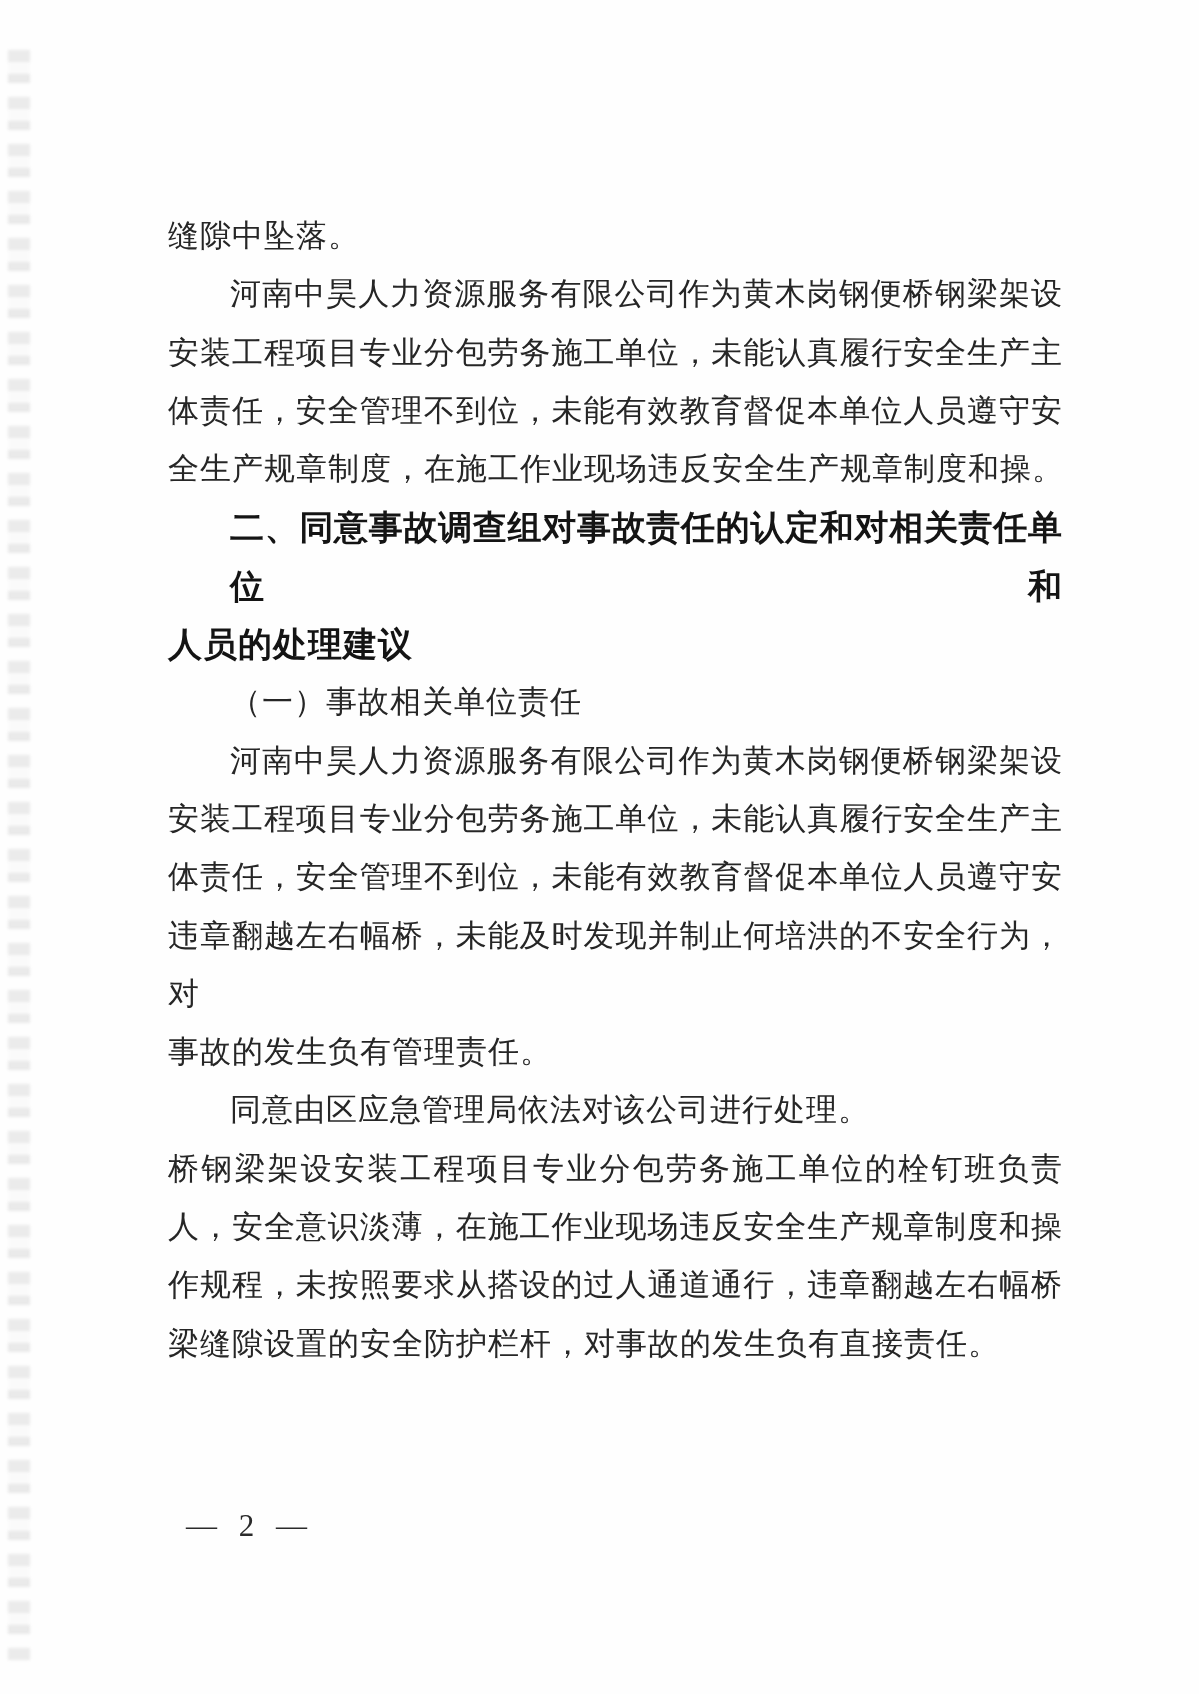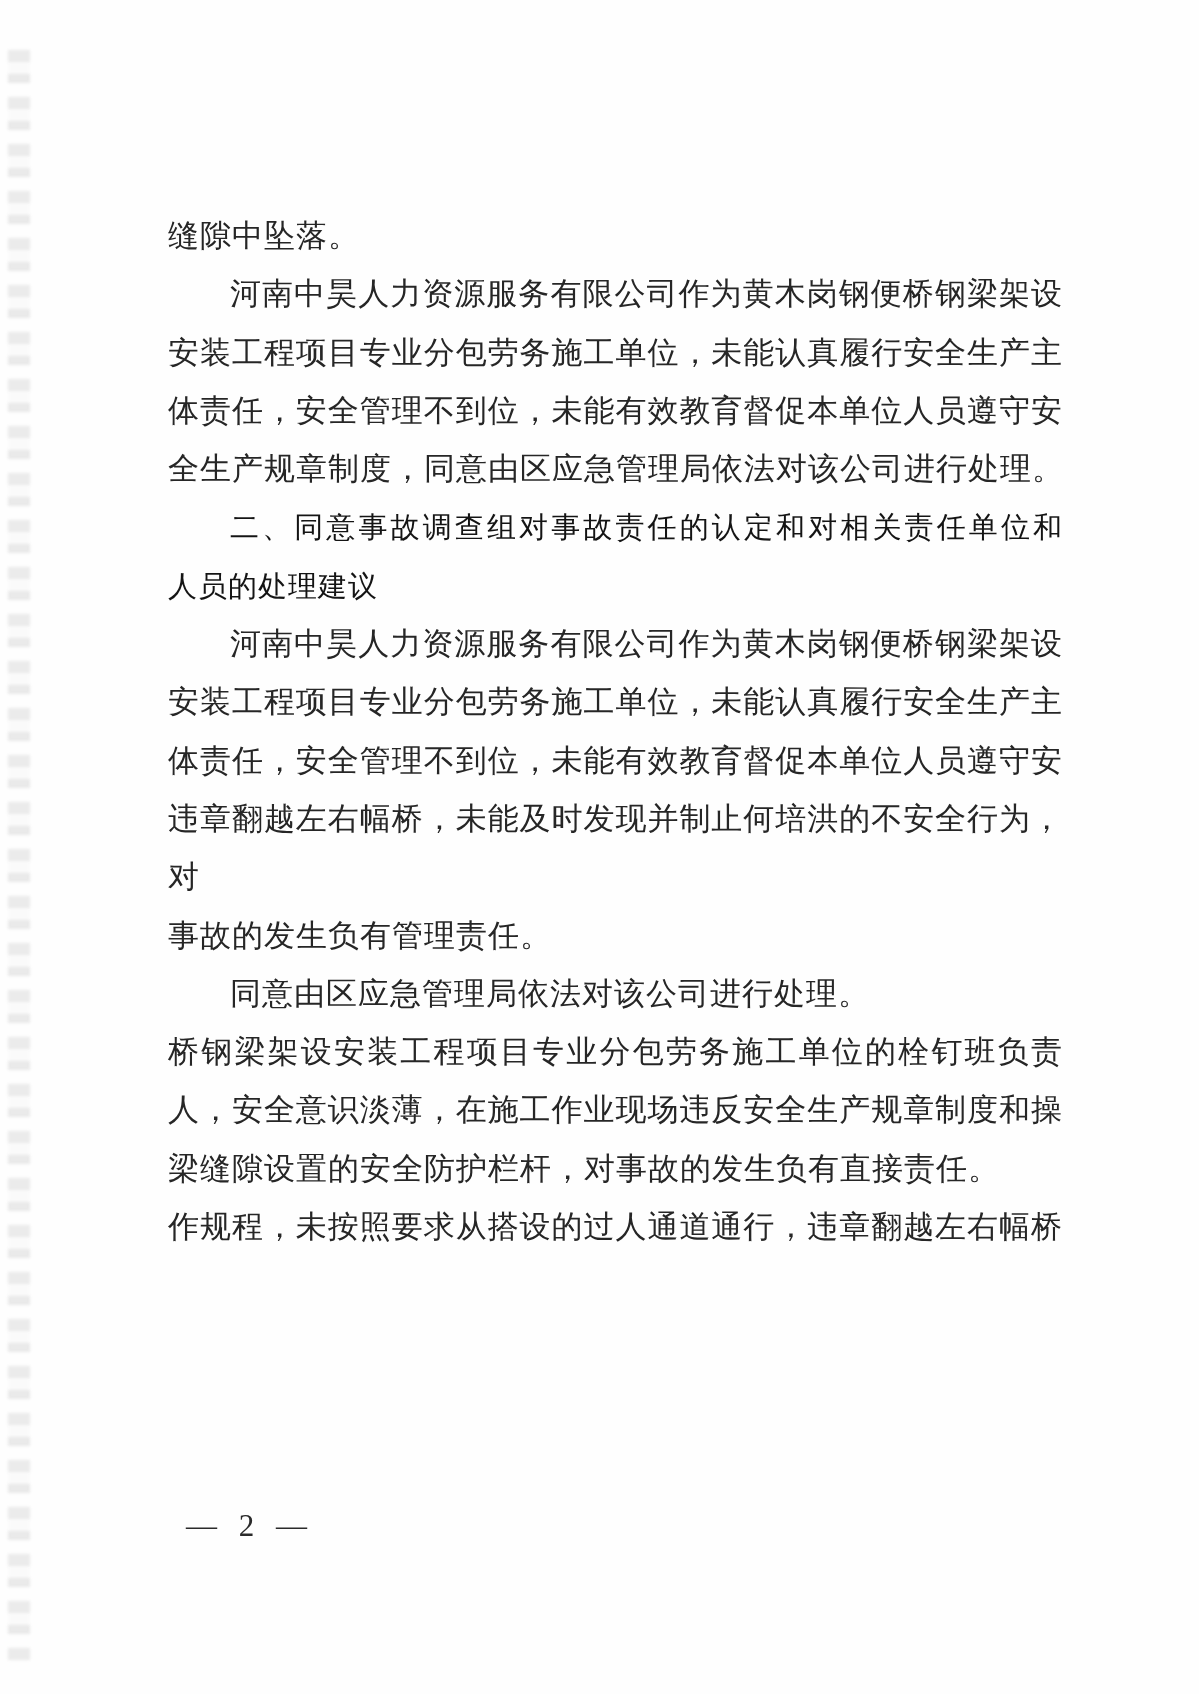--- a/index.html
+++ b/index.html
@@ -49,23 +49,23 @@
     padding-left: 62px;
   }
   .line.j {
     white-space: normal;
     text-align: justify;
     text-align-last: justify;
     letter-spacing: 0;
   }
   .line.h {
     font-family: "Liberation Sans", sans-serif;
-    font-weight: normal;
+    font-weight: bold;
     color: #141414;
-    font-size: 29px;
+    font-size: 34px;
   }
   .pageno {
     position: absolute;
     left: 186px;
     top: 1497px;
     font-size: 31px;
     line-height: 58px;
     color: #2a2a2a;
     letter-spacing: 7px;
     font-family: "Liberation Serif", serif;
@@ -74,28 +74,29 @@
 </head>
 <body>
 
 <div class="page">
   <div class="bleed-strip"></div>
   <div class="content" id="lines">
       <div class="line">缝隙中坠落。</div>
       <div class="line ind j">河南中昊人力资源服务有限公司作为黄木岗钢便桥钢梁架设</div>
       <div class="line j">安装工程项目专业分包劳务施工单位，未能认真履行安全生产主</div>
       <div class="line j">体责任，安全管理不到位，未能有效教育督促本单位人员遵守安</div>
-      <div class="line">全生产规章制度，同意由区应急管理局依法对该公司进行处理。</div>
+      <div class="line">全生产规章制度，在施工作业现场违反安全生产规章制度和操。</div>
       <div class="line ind j h">二、同意事故调查组对事故责任的认定和对相关责任单位和</div>
       <div class="line h">人员的处理建议</div>
+      <div class="line ind">（一）事故相关单位责任</div>
       <div class="line ind j">河南中昊人力资源服务有限公司作为黄木岗钢便桥钢梁架设</div>
       <div class="line j">安装工程项目专业分包劳务施工单位，未能认真履行安全生产主</div>
       <div class="line j">体责任，安全管理不到位，未能有效教育督促本单位人员遵守安</div>
       <div class="line j">违章翻越左右幅桥，未能及时发现并制止何培洪的不安全行为，对</div>
       <div class="line">事故的发生负有管理责任。</div>
       <div class="line ind">同意由区应急管理局依法对该公司进行处理。</div>
       <div class="line j">桥钢梁架设安装工程项目专业分包劳务施工单位的栓钉班负责</div>
       <div class="line j">人，安全意识淡薄，在施工作业现场违反安全生产规章制度和操</div>
+      <div class="line j">作规程，未按照要求从搭设的过人通道通行，违章翻越左右幅桥</div>
       <div class="line">梁缝隙设置的安全防护栏杆，对事故的发生负有直接责任。</div>
-      <div class="line j">作规程，未按照要求从搭设的过人通道通行，违章翻越左右幅桥</div>
     </div>
   <div class="pageno">— 2 —</div>
 </div>
 
 </body></html>

